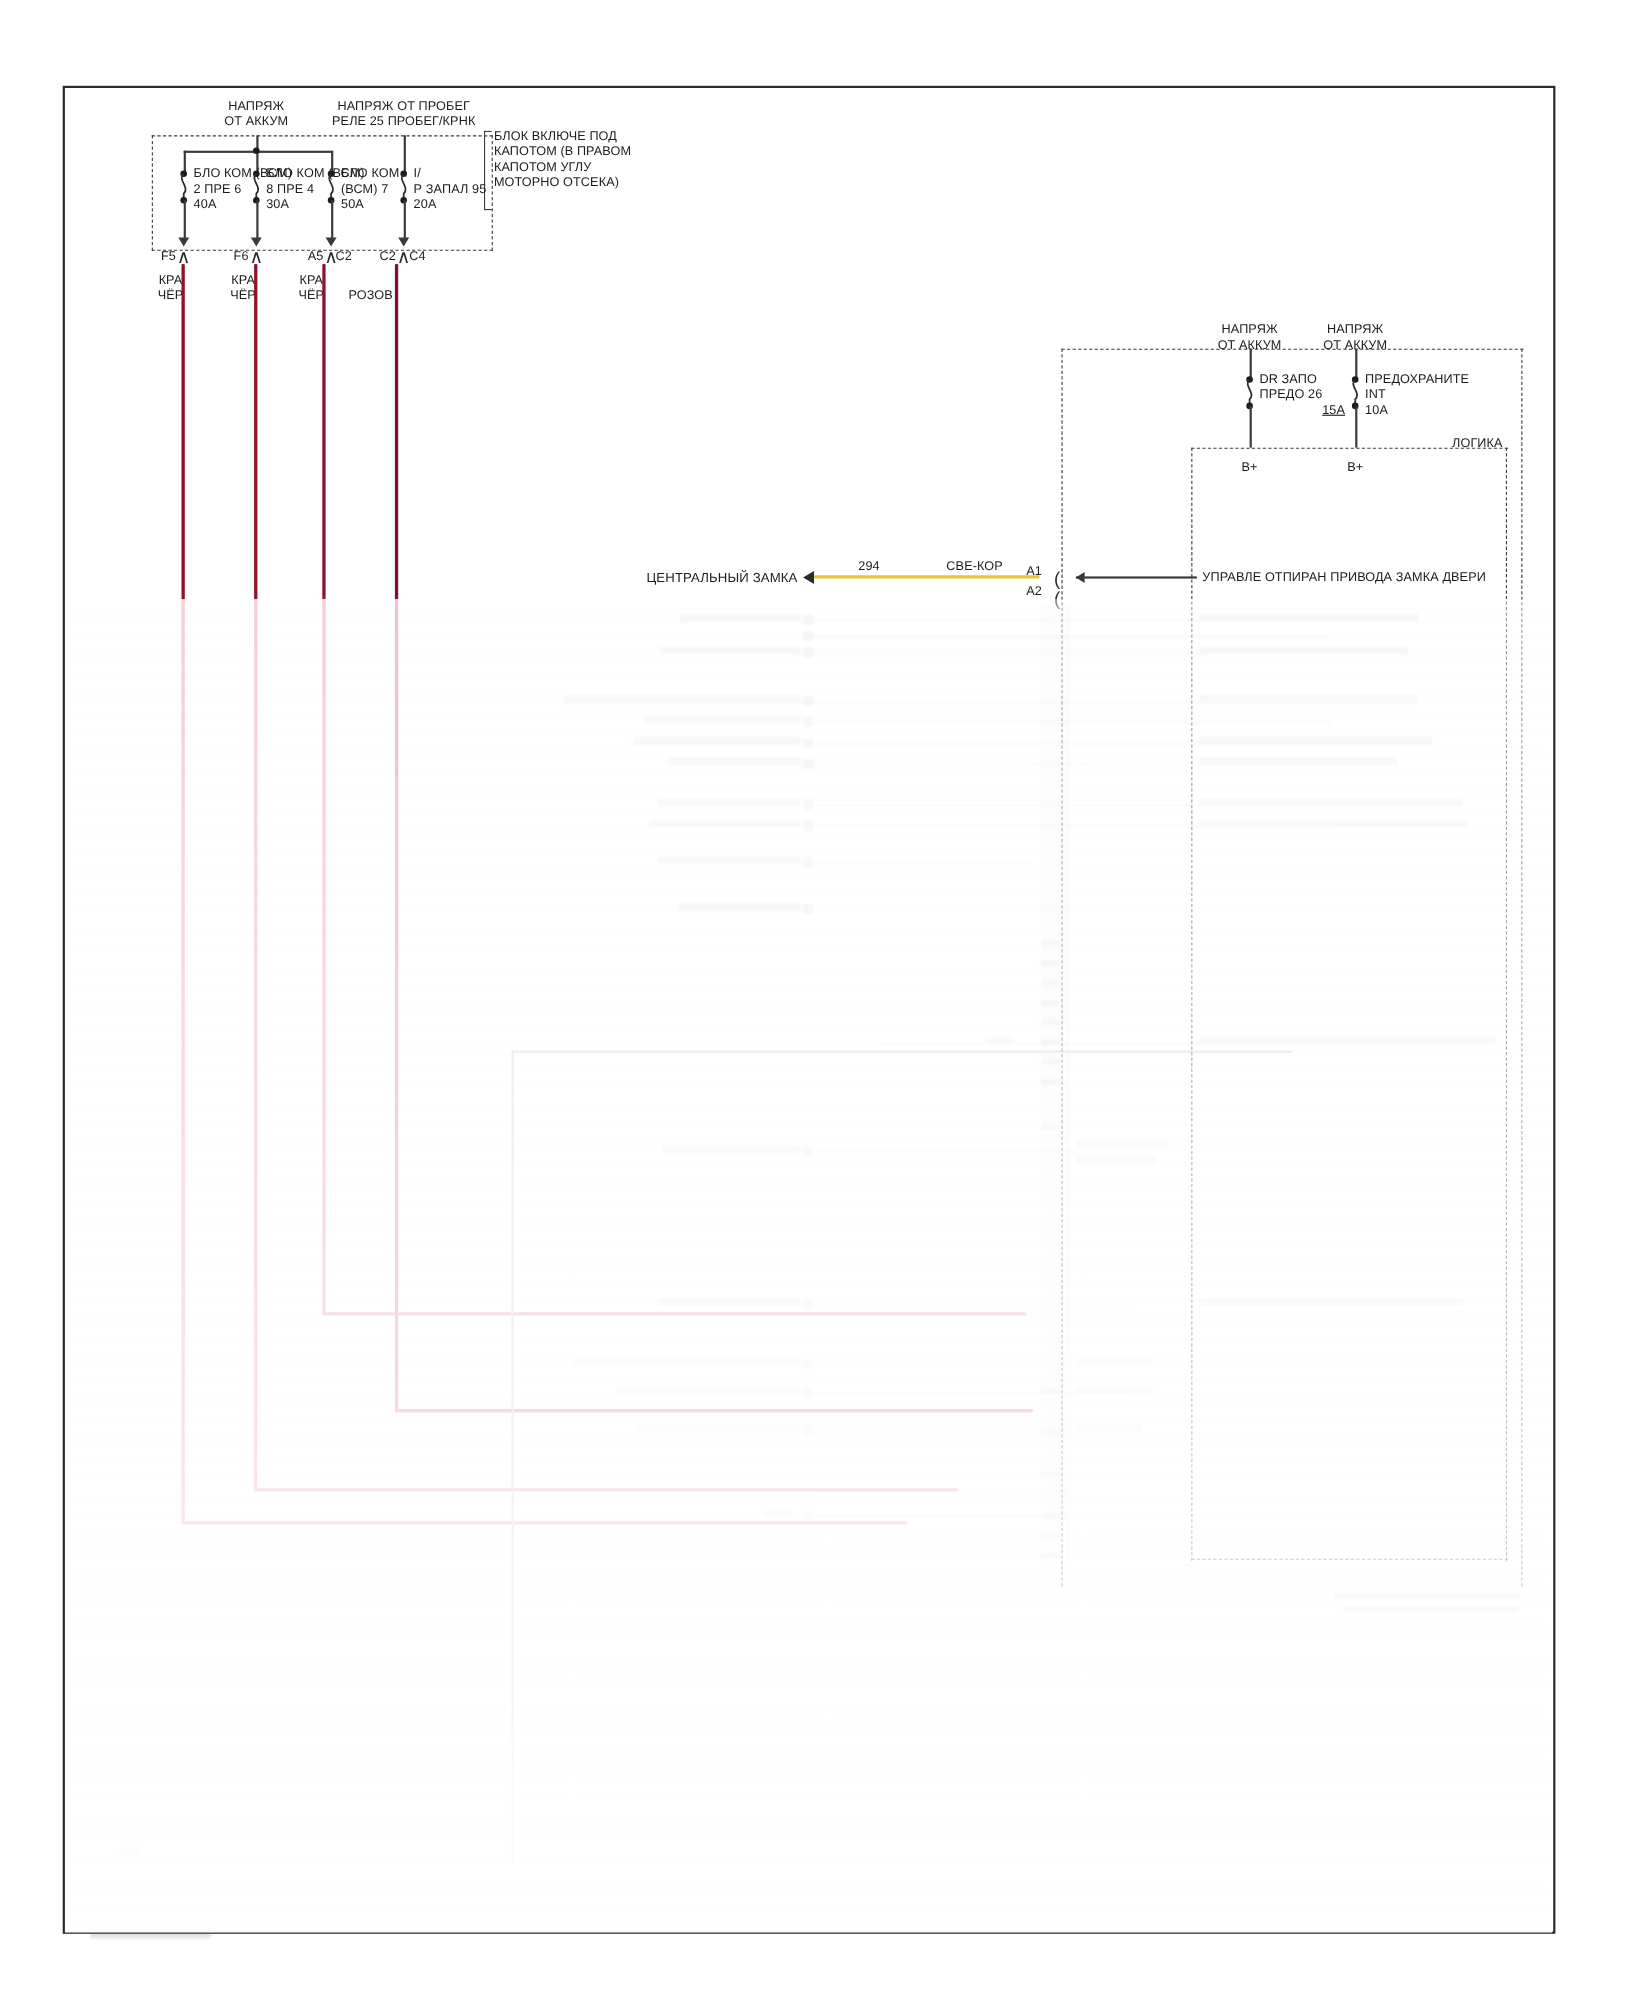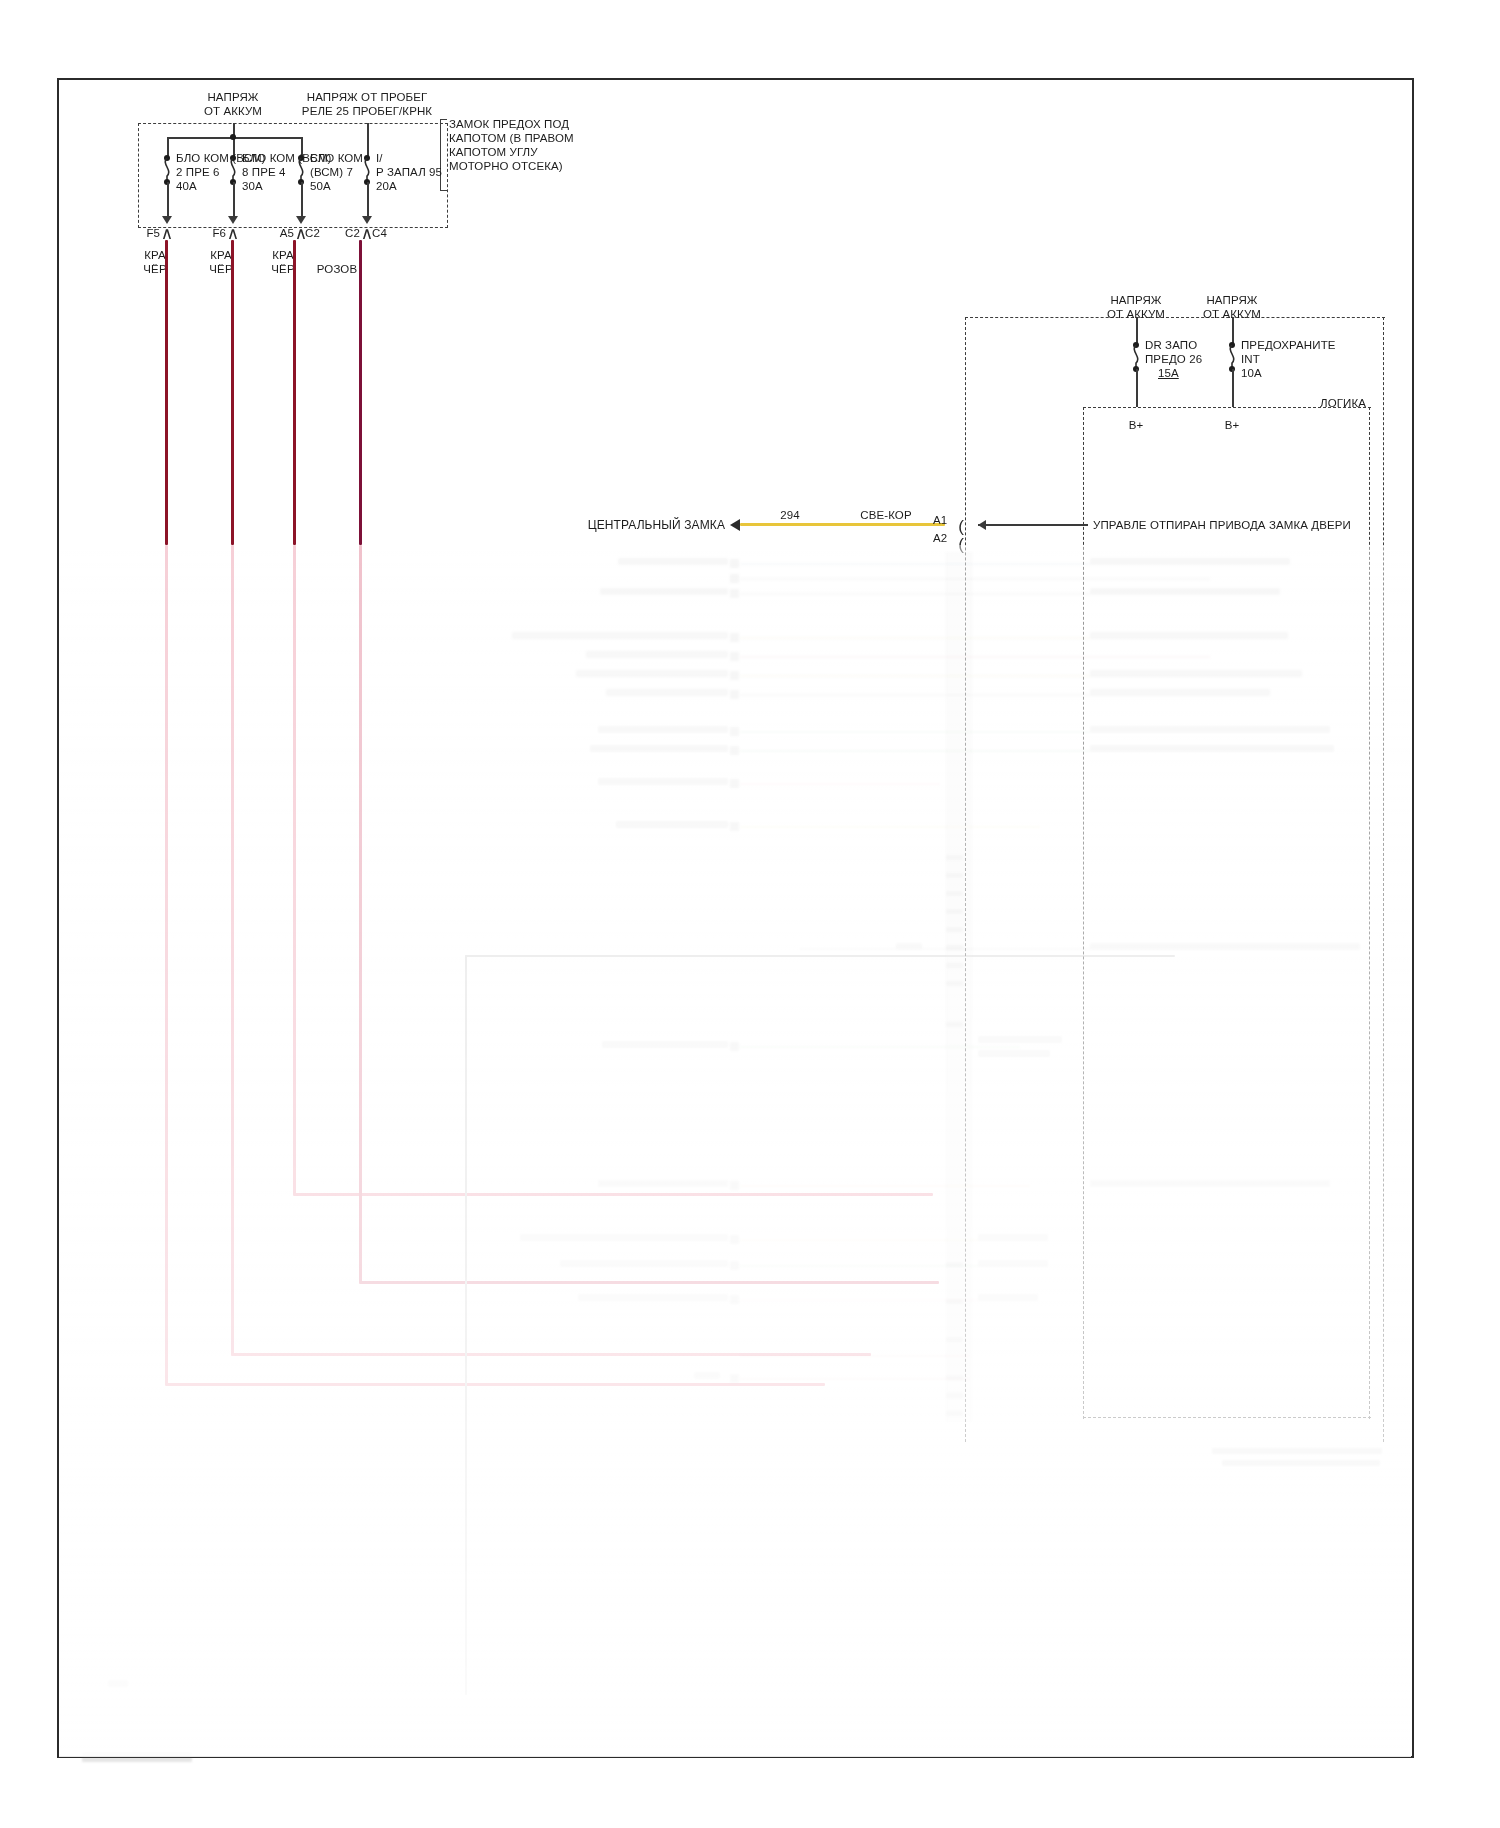--- a/index.html
+++ b/index.html
@@ -148,21 +148,21 @@
   <div class="vline" style="left:233px; top:137px; height:21px;"></div>
   <div class="vline" style="left:301px; top:137px; height:21px;"></div>
   <div class="dot" style="left:233px; top:137px;"></div>
 
   <div class="lbl c" style="left:233px; top:90px;">НАПРЯЖ</div>
   <div class="lbl c" style="left:233px; top:104px;">ОТ АККУМ</div>
   <div class="lbl c" style="left:367px; top:90px;">НАПРЯЖ ОТ ПРОБЕГ</div>
   <div class="lbl c" style="left:367px; top:104px;">РЕЛЕ 25 ПРОБЕГ/КРНК</div>
 
   <div class="bracket" style="left:440px; top:119px; height:72px;"></div>
-  <div class="lbl" style="left:449px; top:117px;">ЗАМОК ПРЕДОХ ПОД</div>
+  <div class="lbl" style="left:449px; top:117px;">БЛОК ВКЛЮЧЕ ПОД</div>
   <div class="lbl" style="left:449px; top:131px;">КАПОТОМ (В ПРАВОМ</div>
   <div class="lbl" style="left:449px; top:145px;">КАПОТОМ УГЛУ</div>
   <div class="lbl" style="left:449px; top:159px;">МОТОРНО ОТСЕКА)</div>
 
   <div class="dot" style="left:167px; top:158px;"></div>
   <div class="fuse" style="left:167px; top:158px;">
     <svg width="12" height="30" viewBox="0 0 12 30">
       <path d="M6 0 C 0 6, 12 12, 6 18 L6 24" fill="none" stroke="#2b2b2b" stroke-width="1.6"></path>
     </svg>
   </div>
@@ -281,21 +281,21 @@
   <div class="dot" style="left:1136px; top:345px;"></div>
   <div class="fuse" style="left:1136px; top:345px;">
     <svg width="12" height="30" viewBox="0 0 12 30">
       <path d="M6 0 C 0 6, 12 12, 6 18 L6 24" fill="none" stroke="#2b2b2b" stroke-width="1.6"></path>
     </svg>
   </div>
   <div class="dot" style="left:1136px; top:369px;"></div>
   <div class="vline" style="left:1136px; top:369px; height:38px;"></div>
   <div class="lbl" style="left:1145px; top:338px;">DR ЗАПО</div>
   <div class="lbl" style="left:1145px; top:352px;">ПРЕДО 26</div>
-  <div class="lbl" style="left:1158px; top:366px;text-decoration:underline;">15А</div>
+  <div class="lbl" style="left:1202px; top:366px;text-decoration:underline;">15А</div>
   <div class="lbl c" style="left:1136px; top:418px;">B+</div>
 
   <div class="dot" style="left:1232px; top:345px;"></div>
   <div class="fuse" style="left:1232px; top:345px;">
     <svg width="12" height="30" viewBox="0 0 12 30">
       <path d="M6 0 C 0 6, 12 12, 6 18 L6 24" fill="none" stroke="#2b2b2b" stroke-width="1.6"></path>
     </svg>
   </div>
   <div class="dot" style="left:1232px; top:369px;"></div>
   <div class="vline" style="left:1232px; top:369px; height:38px;"></div>

